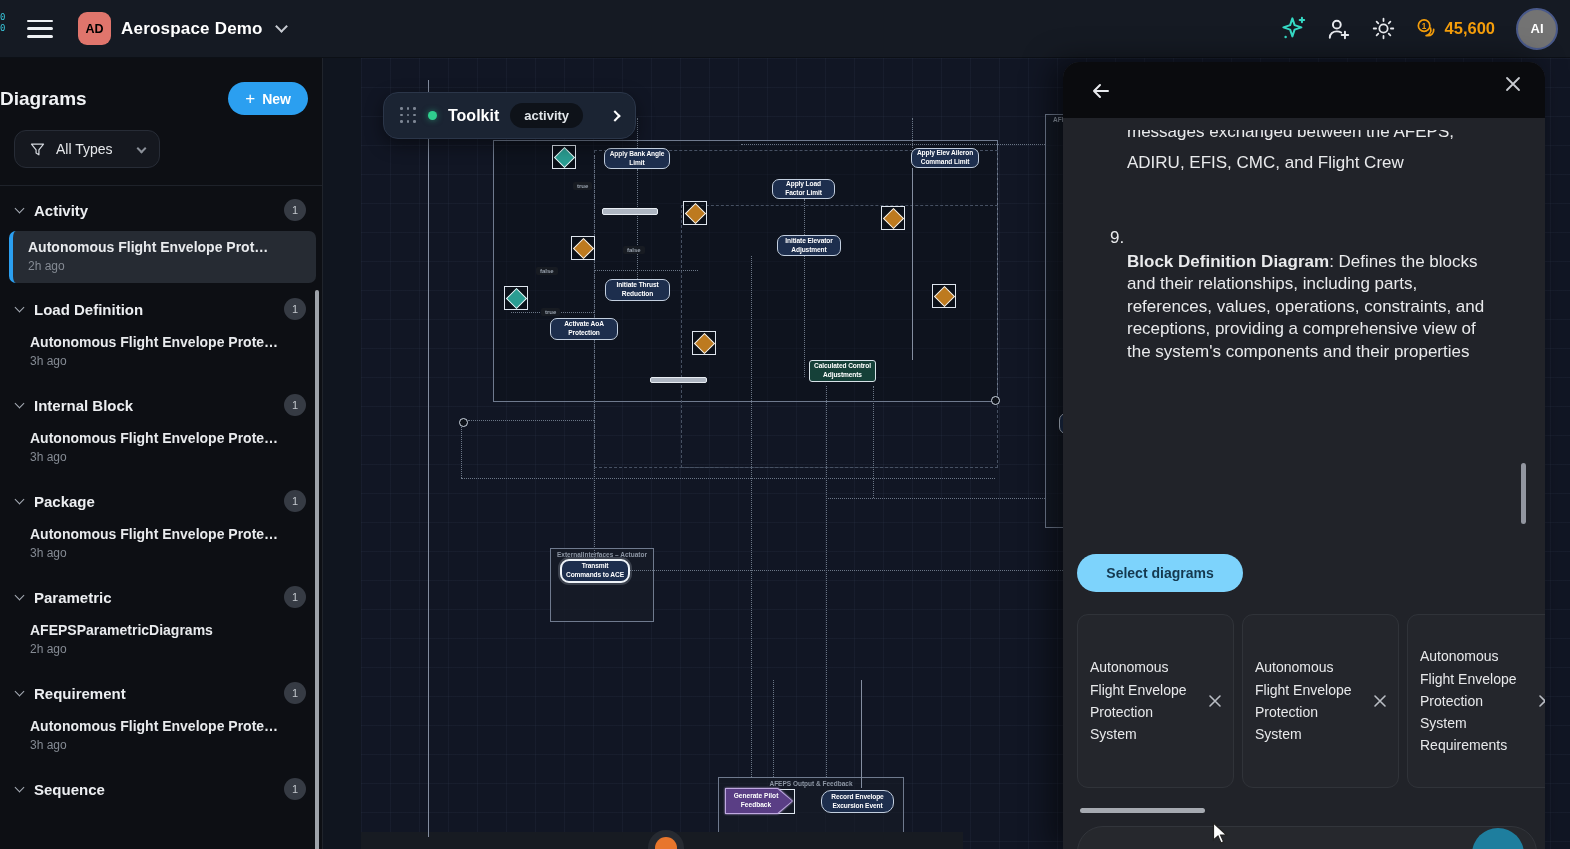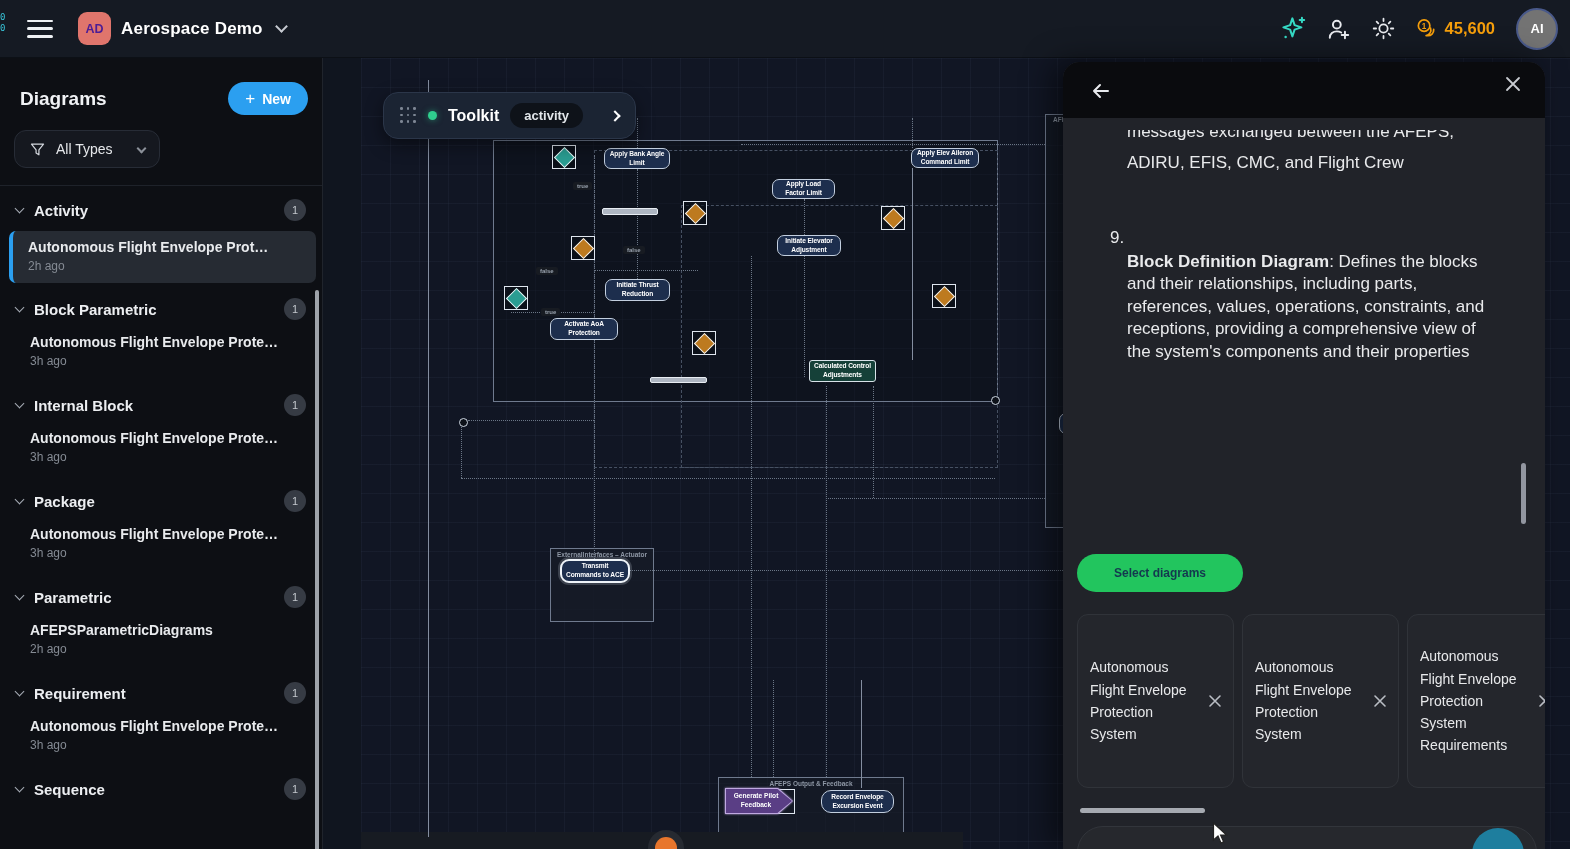--- a/index.html
+++ b/index.html
@@ -8,35 +8,35 @@
 
   
   .topbar{position:absolute;left:0;top:0;width:1570px;height:58px;background:#151a23;
     display:flex;align-items:center;z-index:40;border-bottom:1px solid #0c1016;}
   .edge-marks{position:absolute;left:0;top:12px;color:#38c4d8;font-size:9px;line-height:11px;
     font-family:"DejaVu Sans Mono",monospace;}
   .hamburger{margin-left:27px;width:26px;height:18px;display:flex;flex-direction:column;
     justify-content:space-between;cursor:pointer;}
   .hamburger span{display:block;height:2.6px;background:#eef1f4;border-radius:2px;}
   .ws-badge{margin-left:25px;width:33px;height:33px;border-radius:9px;background:#e0756c;
-    color:#4c1d95;font-weight:800;font-size:12.5px;display:flex;align-items:center;justify-content:center;}
+    color:#000000;font-weight:800;font-size:12.5px;display:flex;align-items:center;justify-content:center;}
   .ws-name{margin-left:10px;color:#ffffff;font-weight:700;font-size:17px;letter-spacing:.2px;}
   .chev-down{width:9px;height:9px;border-right:2px solid #c6cad1;border-bottom:2px solid #c6cad1;
     transform:rotate(45deg);margin-left:14px;margin-top:-4px;}
   .tb-right{margin-left:auto;display:flex;align-items:center;gap:17px;margin-right:12px;}
   .tb-icon{display:flex;align-items:center;justify-content:center;width:28px;height:28px;cursor:pointer;}
   .credits{display:flex;align-items:center;gap:7px;}
   .credits .amount{color:#f59e0b;font-weight:700;font-size:16.5px;}
   .avatar{width:42px;height:42px;border-radius:50%;background:#737373;border:2px solid #49598a;
     color:#fff;font-weight:700;font-size:13px;display:flex;align-items:center;justify-content:center;margin-left:4px;}
 
   
   .sidebar{position:absolute;left:0;top:58px;width:323px;height:791px;background:#0d0f14;
     border-right:1px solid #20242c;overflow:hidden;z-index:30;}
-  .sb-head{display:flex;justify-content:space-between;align-items:center;padding:24px 14px 0 20px;}
+  .sb-head{display:flex;justify-content:space-between;align-items:center;padding:24px 14px 0 0;}
   .sb-title{font-size:19px;font-weight:700;color:#f0f2f5;}
   .btn-new{display:flex;gap:7px;align-items:center;background:#2b9ff0;color:#fff;border:none;
     border-radius:17px;height:33px;padding:0 17px;font-size:14px;font-weight:600;cursor:pointer;}
   .btn-new .plus{font-size:17px;font-weight:500;line-height:1;}
   .search{margin:17px 14px 0;height:38px;background:#15181f;border:1px solid #272c36;border-radius:10px;
     display:flex;align-items:center;padding:0 12px;gap:9px;}
   .search input{background:transparent;border:none;outline:none;color:#cfd3da;font-size:15px;width:100%;}
   ::placeholder{color:#7b828d;}
   .filter{margin:15px 14px 0;width:146px;height:38px;background:#15181f;border:1px solid #272c36;
     border-radius:12px;display:flex;align-items:center;gap:10px;padding:16px 14px;cursor:pointer;}
@@ -119,21 +119,21 @@
     border-radius:16px 16px 0 0;z-index:3;}
   .p-back{position:absolute;left:26px;top:17px;width:24px;height:24px;cursor:pointer;}
   .p-close{position:absolute;right:22px;top:12px;width:20px;height:20px;cursor:pointer;}
   .p-clip{position:absolute;left:64px;top:68px;height:15px;overflow:hidden;width:380px;}
   .p-clip .in{font-size:17px;line-height:23px;color:#e9eaec;margin-top:-10px;}
   .p-line2{position:absolute;left:64px;top:89px;font-size:17px;line-height:23px;color:#e9eaec;width:380px;}
   .p-listnum{position:absolute;left:47px;top:166px;font-size:17px;color:#e9eaec;}
   .p-para{position:absolute;left:64px;top:189px;width:362px;font-size:17px;line-height:22.4px;color:#e9eaec;}
   .p-para b{font-weight:700;}
   .btn-select{position:absolute;left:14px;top:492px;width:166px;height:38px;border-radius:19px;
-    background:#22c55e;color:#14384f;font-size:12px;font-weight:600;border:none;cursor:pointer;
+    background:#7dd3fc;color:#14384f;font-size:14px;font-weight:600;border:none;cursor:pointer;
     font-family:inherit;}
   #cards{position:absolute;left:14px;top:552px;height:174px;display:flex;gap:8px;}
   .card{width:157px;height:174px;background:#24262c;border:1px solid #303339;border-radius:11px;
     position:relative;display:flex;align-items:center;padding:12px;flex:none;cursor:pointer;}
   .card .ctitle{font-size:14px;line-height:22.3px;color:#e8e9eb;font-weight:500;width:104px;}
   .card .cx{position:absolute;right:10px;top:50%;transform:translateY(-50%);width:16px;height:16px;cursor:pointer;}
   .hscroll{position:absolute;left:17px;top:746px;width:125px;height:5px;border-radius:3px;background:#a6aab1;cursor:pointer;}
   .chatbox{position:absolute;left:14px;top:764px;width:460px;height:86px;border-radius:26px;
     background:#26282d;border:1px solid #32353b;cursor:text;}
   .sendbtn{position:absolute;left:409px;top:766px;width:52px;height:52px;border-radius:50%;
@@ -213,21 +213,21 @@
           <div class="badge">1</div>
         </div>
         <div class="sec-item sel">
           <div class="it-title">Autonomous Flight Envelope Prot…</div>
           <div class="it-time">2h ago</div>
         </div>
       </div>
       <div class="section">
         <div class="sec-head">
           <div class="chev"></div>
-          <div class="sec-label">Block Parametric</div>
+          <div class="sec-label">Load Definition</div>
           <div class="badge">1</div>
         </div>
         <div class="sec-item">
           <div class="it-title">Autonomous Flight Envelope Prote…</div>
           <div class="it-time">3h ago</div>
         </div>
       </div>
       <div class="section">
         <div class="sec-head">
           <div class="chev"></div>

